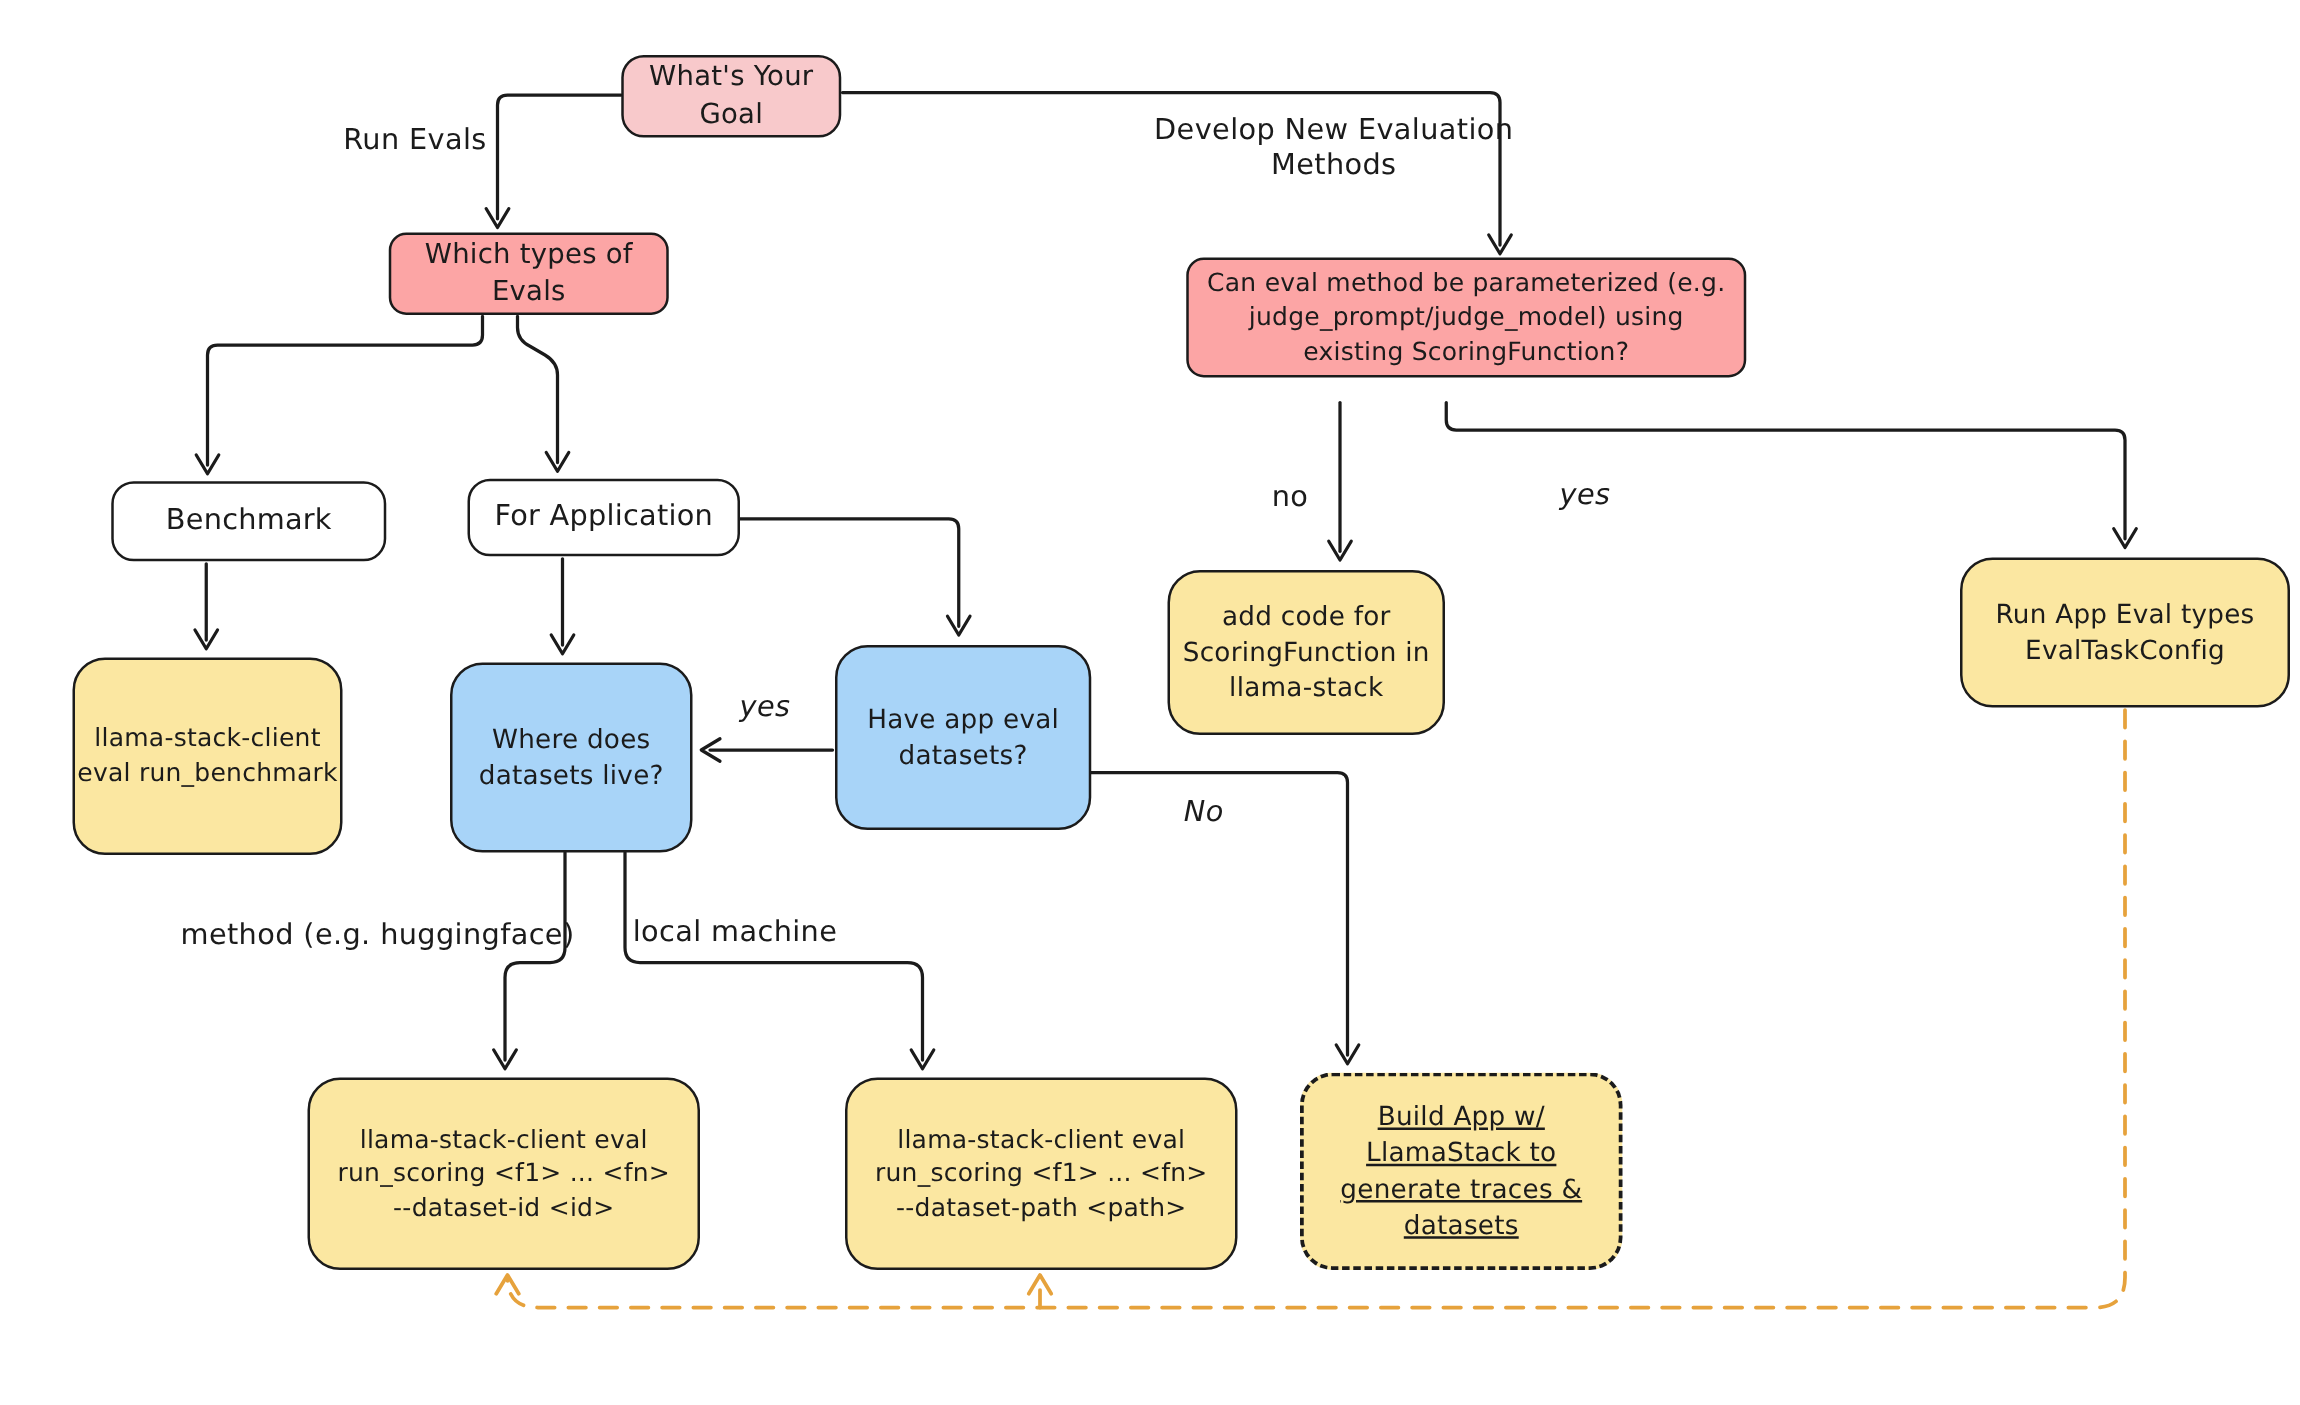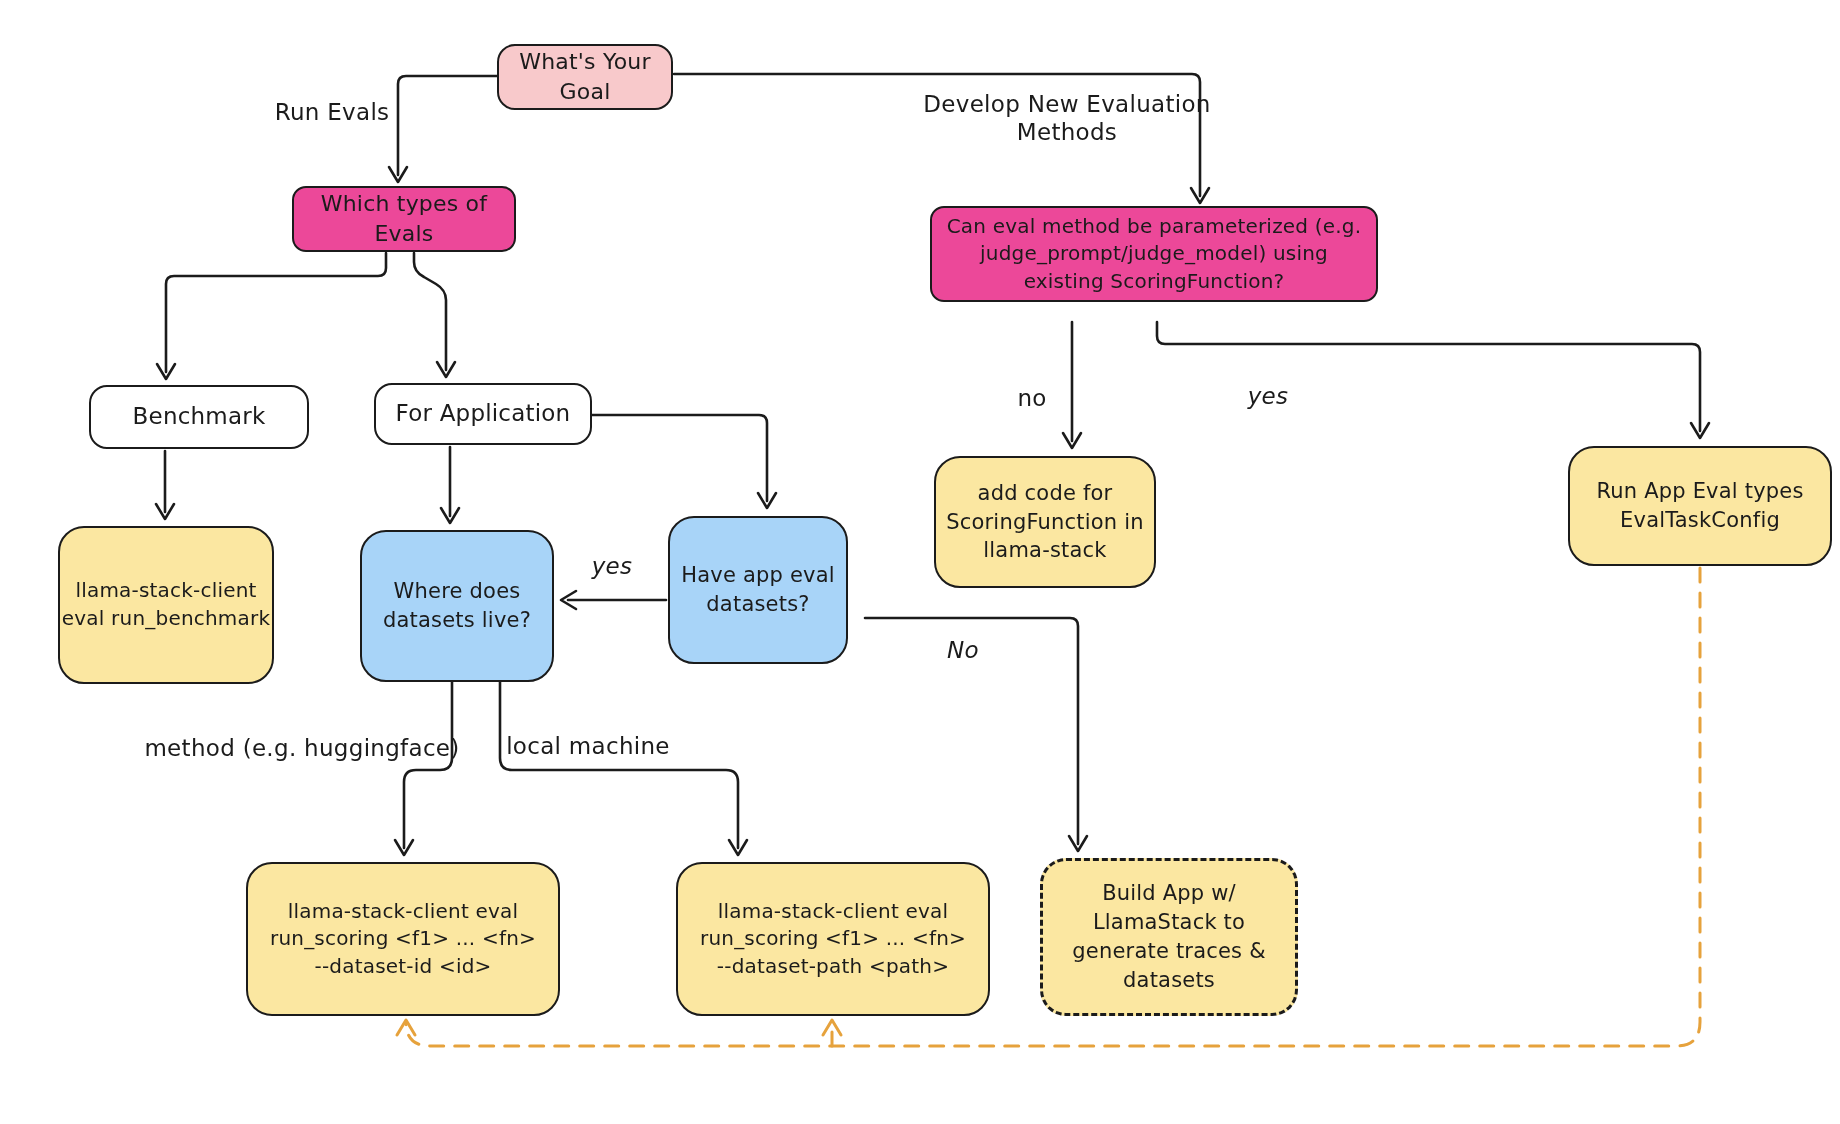--- a/index.html
+++ b/index.html
@@ -9,25 +9,25 @@
   }
   .connector-layer{position:absolute;left:0;top:0;width:1840px;height:1124px;}
   .node{
     position:absolute;border:2.6px solid #1b1b1b;border-radius:20px;
     display:flex;flex-direction:column;align-items:center;justify-content:center;
     text-align:center;line-height:1.38;font-weight:500;letter-spacing:.2px;
     box-sizing:border-box;padding:16px 10px;
   }
   .node span{display:block;white-space:nowrap;}
   .pink{background:#f8c9cb;border-radius:18px;}
-  .green{background:#ec4899;border-radius:14px;}
+  .green{background:#fca5a5;border-radius:14px;margin-left:19px;}
   .blue{background:#a8d4f8;border-radius:26px;}
   .yellow{background:#fbe7a1;border-radius:26px;}
   .white{background:#ffffff;border-radius:18px;margin-left:34px;}
-  .dashed{border-style:dashed;border-width:3px;border-radius:26px;}
+  .dashed{border-style:dashed;border-width:3px;border-radius:26px;text-decoration:underline;}
   .edge-label{
     position:absolute;transform:translate(-50%,-50%);
     font-size:23px;font-weight:500;letter-spacing:.3px;white-space:nowrap;text-align:center;line-height:1.22;
   }
   .stroke-line{stroke:#1b1b1b;stroke-width:2.6;fill:none;stroke-linecap:round;stroke-linejoin:round;}
   .orange-line{stroke:#e6a23c;stroke-width:3;fill:none;stroke-linecap:round;stroke-linejoin:round;stroke-dasharray:14 11;}
   .orange-head{stroke:#e6a23c;stroke-width:3;fill:none;stroke-linecap:round;stroke-linejoin:round;}
 </style>
 </head>
 <body>
@@ -108,21 +108,21 @@
   <div class="node yellow" style="left:58px;top:526px;width:216px;height:158px;font-size:20px;">
     <span>llama-stack-client</span>
     <span>eval run_benchmark</span>
   </div>
 
   <div class="node blue" style="left:360px;top:530px;width:194px;height:152px;font-size:21px;">
     <span>Where does</span>
     <span>datasets live?</span>
   </div>
 
-  <div class="node blue" style="left:668px;top:516px;width:180px;height:148px;font-size:21px;">
+  <div class="node blue" style="left:668px;top:516px;width:205px;height:148px;font-size:21px;">
     <span>Have app eval</span>
     <span>datasets?</span>
   </div>
 
   <div class="node yellow" style="left:934px;top:456px;width:222px;height:132px;font-size:21px;">
     <span>add code for</span>
     <span>ScoringFunction in</span>
     <span>llama-stack</span>
   </div>
 

